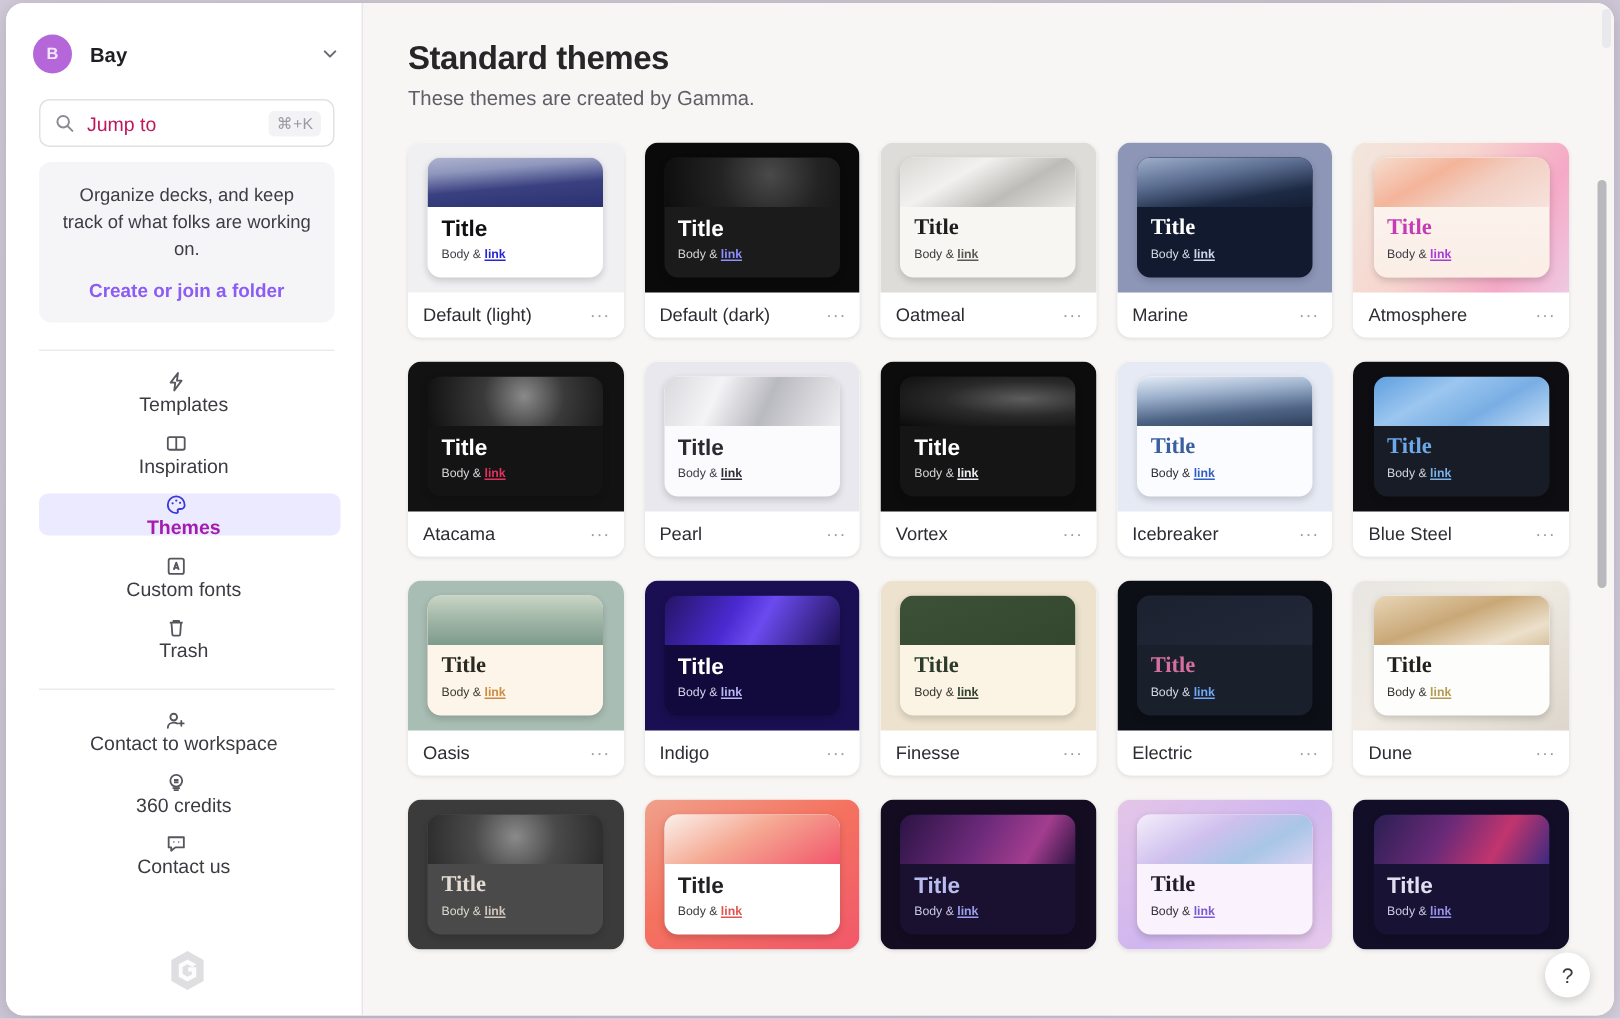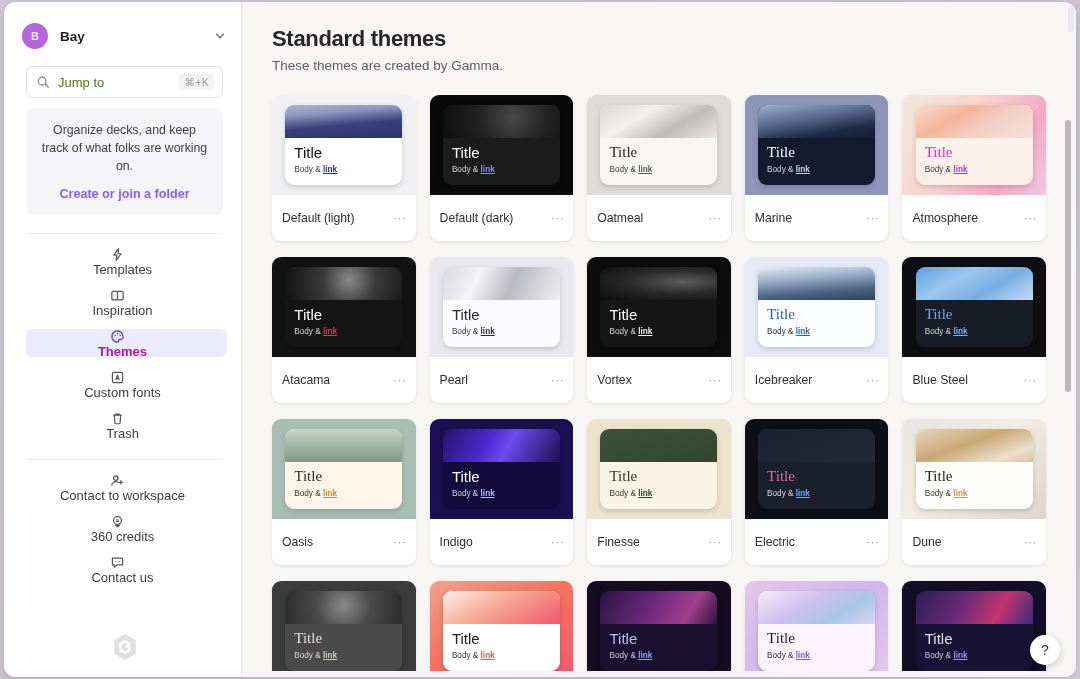--- a/index.html
+++ b/index.html
@@ -56,21 +56,21 @@
     margin: 14px 18px 0 22px;
     height: 32px;
     border: 1px solid #e2e0e6;
     border-radius: 7px;
     display: flex; align-items: center;
     padding: 0 8px 0 9px;
     background: #fff;
     cursor: text;
   }
   .search-box .ico { width: 14px; height: 14px; color: #8b8b93; flex: 0 0 14px;}
-  .search-ph { flex: 1; margin-left: 8px; font-size: 13px; color: #4d7c0f; }
+  .search-ph { flex: 1; margin-left: 8px; font-size: 13px; color: #be185d; }
   .kbd {
     font-size: 10.5px; color: #9a9aa2; background: #f3f2f5;
     padding: 2px 5px; border-radius: 4px; letter-spacing: .3px;
   }
 
   .nav-item {
     display: flex; align-items: center;
     height: 28px; margin: 0 14px 0 22px;
     padding: 0 8px 0 0; border-radius: 6px;
     font-size: 13px; color: #3b3b42; cursor: pointer;
@@ -140,25 +140,25 @@
   }
   .tc-slide {
     width: 117px; height: 80px;
     border-radius: 9px;
     overflow: hidden; position: relative;
     box-shadow: 0 2px 5px rgba(0,0,0,.16);
     display: flex; flex-direction: column;
   }
   .tc-img { height: 33px; width: 100%; flex: 0 0 33px; }
   .tc-body { flex: 1; padding: 7px 9px 0 9px; }
-  .tc-title { font-size: 15px; font-weight: 400; line-height: 1.05; }
+  .tc-title { font-size: 15px; font-weight: 700; line-height: 1.05; }
   .tc-text { font-size: 8.2px; margin-top: 4px; }
   .tc-text u { text-decoration: underline; font-weight: 700; }
   .tc-label {
-    height: 46px; display: flex; align-items: center;
+    height: 30px; display: flex; align-items: center;
     padding: 0 9px 0 10px; background: #fff;
   }
   .tc-name { flex: 1; font-size: 12.2px; color: #2c2c33; }
   .tc-dots { font-size: 12px; color: #9c9ca4; letter-spacing: .5px; cursor: pointer; }
 
   
   .main-scroll {
     position: absolute; right: 5px; top: 118px;
     width: 6px; height: 272px; background: #b9b9bd;
     border-radius: 3px;

